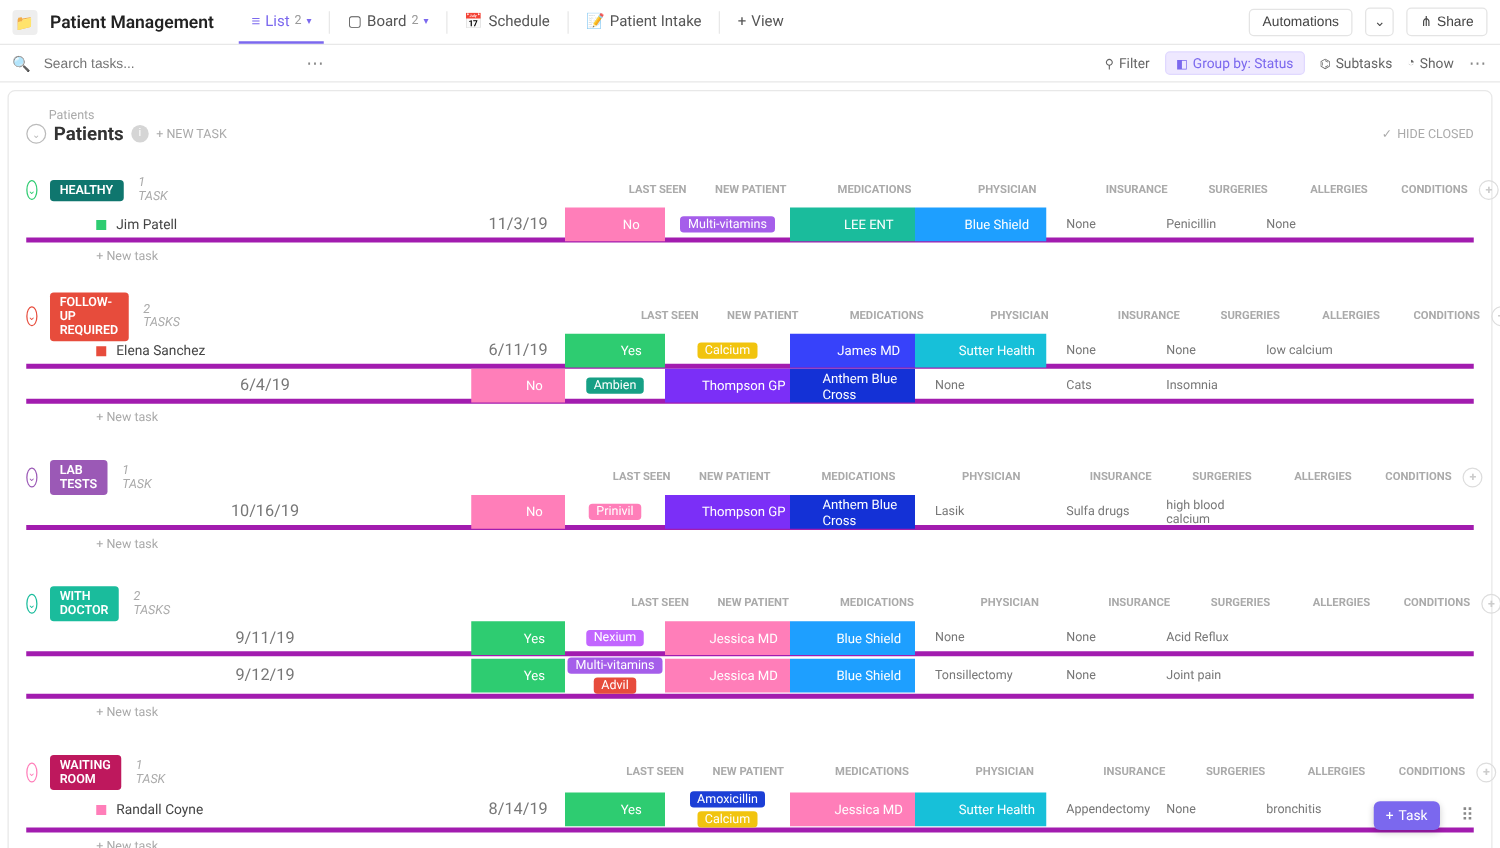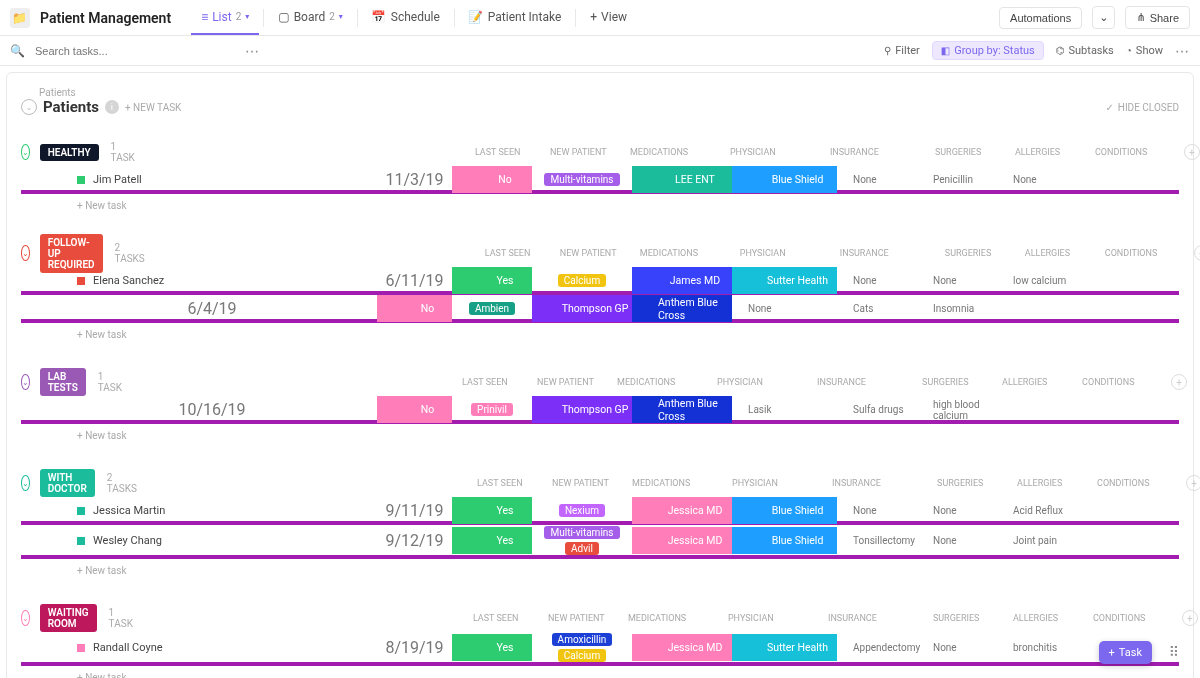--- a/index.html
+++ b/index.html
@@ -37,31 +37,31 @@
 .collapse-circle { width: 16px; height: 16px; border: 1.5px solid #bbb; border-radius: 50%; display: flex; align-items: center; justify-content: center; font-size: 8px; color: #bbb; cursor: pointer; }
 .list-title { font-size: 15px; font-weight: 700; }
 .info-circle { width: 14px; height: 14px; border-radius: 50%; background: #d5d5d5; color: #fff; font-size: 9px; display: flex; align-items: center; justify-content: center; }
 .new-task-top { font-size: 10px; color: #aaa; cursor: pointer; }
 .hide-closed { font-size: 10px; color: #aaa; cursor: pointer; display: flex; align-items: center; gap: 4px; }
 
 .group { margin-top: 22px; }
 .group-header { display: flex; align-items: center; height: 28px; }
 .group-header .collapse-circle { margin-right: 10px; }
 .status-badge { padding: 3px 8px; font-size: 10px; font-weight: 600; color: #fff; border-radius: 3px; margin-right: 12px; }
-.task-count { font-size: 10px; color: #aaa; margin-right: 10px; }
-.col-headers { flex: 1; display: grid; grid-template-columns: 330px 75px 80px 100px 100px 105px 80px 80px 80px 25px; font-size: 9px; color: #aaa; text-align: left; align-items: center; }
+.task-count { font-size: 10px; color: #aaa; margin-right: 10px; font-style: italic; }
+.col-headers { flex: 1; display: grid; grid-template-columns: 330px 75px 80px 100px 100px 105px 80px 80px 80px 25px; font-size: 9px; color: #aaa; text-align: right; align-items: center; font-weight: bold; }
 .col-headers span:first-child { text-align: left; }
 .plus-col { width: 16px; height: 16px; border: 1px solid #ddd; border-radius: 50%; display: flex; align-items: center; justify-content: center; color: #ccc; font-size: 10px; justify-self: end; cursor: pointer; }
 
 .task-row { display: grid; grid-template-columns: 26px 330px 75px 80px 100px 100px 105px 80px 80px 80px 25px; align-items: center; height: 28px; font-size: 11px; border-bottom: 4px solid #a21caf; }
 .task-row:first-of-type { border-top: 1px solid #f3f3f3; }
 .task-row .indent { padding-left: 30px; display: flex; align-items: center; gap: 8px; }
 .status-sq { width: 8px; height: 8px; display: inline-block; }
 .task-name { color: #444; }
-.cell { text-align: center; font-size: 16px; color: #777; }
+.cell { text-align: center; font-size: 13px; color: #777; }
 .cell-text { text-align: left; padding-left: 16px; font-size: 10px; color: #777; }
 .block { height: 27px; display: flex; align-items: center; justify-content: center; color: #fff; font-size: 10.5px; padding-left: 26px; }
 .tag { display: inline-block; padding: 1px 6px; border-radius: 3px; color: #fff; font-size: 10px; margin: 1px; }
 .med-cell { display: flex; flex-direction: column; align-items: center; justify-content: flex-start; gap: 1px; }
 
 .new-task-row { padding: 6px 0 6px 56px; font-size: 10px; color: #aaa; cursor: pointer; }
 
 
 .fab { position: fixed; right: 48px; bottom: 14px; background: #7b68ee; color: #fff; border-radius: 5px; padding: 5px 10px; font-size: 11px; display: flex; align-items: center; gap: 4px; cursor: pointer; box-shadow: 0 2px 6px rgba(0,0,0,0.2); }
 .apps-btn { position: fixed; right: 14px; bottom: 14px; width: 24px; height: 24px; display: flex; align-items: center; justify-content: center; cursor: pointer; font-size: 14px; color: #888; }
@@ -151,21 +151,21 @@
     <div class="hide-closed">
         <span>✓</span>
         <span>HIDE CLOSED</span>
       </div>
   </div>
 
   <div id="groups">
       <div class="group">
         <div class="group-header">
     <div class="collapse-circle" style="border-color:#2ecc71;color:#2ecc71">⌄</div>
-    <div class="status-badge" style="background:#0f172a">HEALTHY</div>
+    <div class="status-badge" style="background:#0f766e">HEALTHY</div>
     <div class="task-count">1 TASK</div>
     <div class="col-headers">
             <span class="ch-left"></span>
             <span>LAST SEEN</span>
             <span>NEW PATIENT</span>
             <span>MEDICATIONS</span>
             <span>PHYSICIAN</span>
             <span>INSURANCE</span>
             <span>SURGERIES</span>
             <span>ALLERGIES</span>
@@ -292,42 +292,34 @@
             <span>PHYSICIAN</span>
             <span>INSURANCE</span>
             <span>SURGERIES</span>
             <span>ALLERGIES</span>
             <span>CONDITIONS</span>
             <span class="plus-col">+</span>
           </div>
   </div>
         <div class="task-row" style="">
       <span></span>
-      <div class="indent">
-        <span class="status-sq" style="background:#1abc9c"></span>
-        <span class="task-name">Jessica Martin</span>
-      </div>
       <div class="cell">9/11/19</div>
       <div class="block" style="background:#2ecc71">Yes</div>
       <div class="med-cell">
             <span class="tag" style="background:#c266ff">Nexium</span>
           </div>
       <div class="block" style="background:#ff7eb9">Jessica MD</div>
       <div class="block" style="background:#1e9fff">Blue Shield</div>
       <div class="cell-text">None</div>
       <div class="cell-text">None</div>
       <div class="cell-text">Acid Reflux</div>
       <span></span>
     </div>
         <div class="task-row" style="height:34px;">
       <span></span>
-      <div class="indent">
-        <span class="status-sq" style="background:#1abc9c"></span>
-        <span class="task-name">Wesley Chang</span>
-      </div>
       <div class="cell">9/12/19</div>
       <div class="block" style="background:#2ecc71">Yes</div>
       <div class="med-cell">
             <span class="tag" style="background:#a55eea">Multi-vitamins</span>
             <span class="tag" style="background:#e74c3c">Advil</span>
           </div>
       <div class="block" style="background:#ff7eb9">Jessica MD</div>
       <div class="block" style="background:#1e9fff">Blue Shield</div>
       <div class="cell-text">Tonsillectomy</div>
       <div class="cell-text">None</div>
@@ -353,21 +345,21 @@
             <span>CONDITIONS</span>
             <span class="plus-col">+</span>
           </div>
   </div>
         <div class="task-row" style="height:34px;">
       <span></span>
       <div class="indent">
         <span class="status-sq" style="background:#ff7eb9"></span>
         <span class="task-name">Randall Coyne</span>
       </div>
-      <div class="cell">8/19/19</div>
+      <div class="cell">8/14/19</div>
       <div class="block" style="background:#2ecc71">Yes</div>
       <div class="med-cell">
             <span class="tag" style="background:#1c3fd6">Amoxicillin</span>
             <span class="tag" style="background:#f1c40f">Calcium</span>
           </div>
       <div class="block" style="background:#ff7eb9">Jessica MD</div>
       <div class="block" style="background:#17c0d9">Sutter Health</div>
       <div class="cell-text">Appendectomy</div>
       <div class="cell-text">None</div>
       <div class="cell-text">bronchitis</div>

